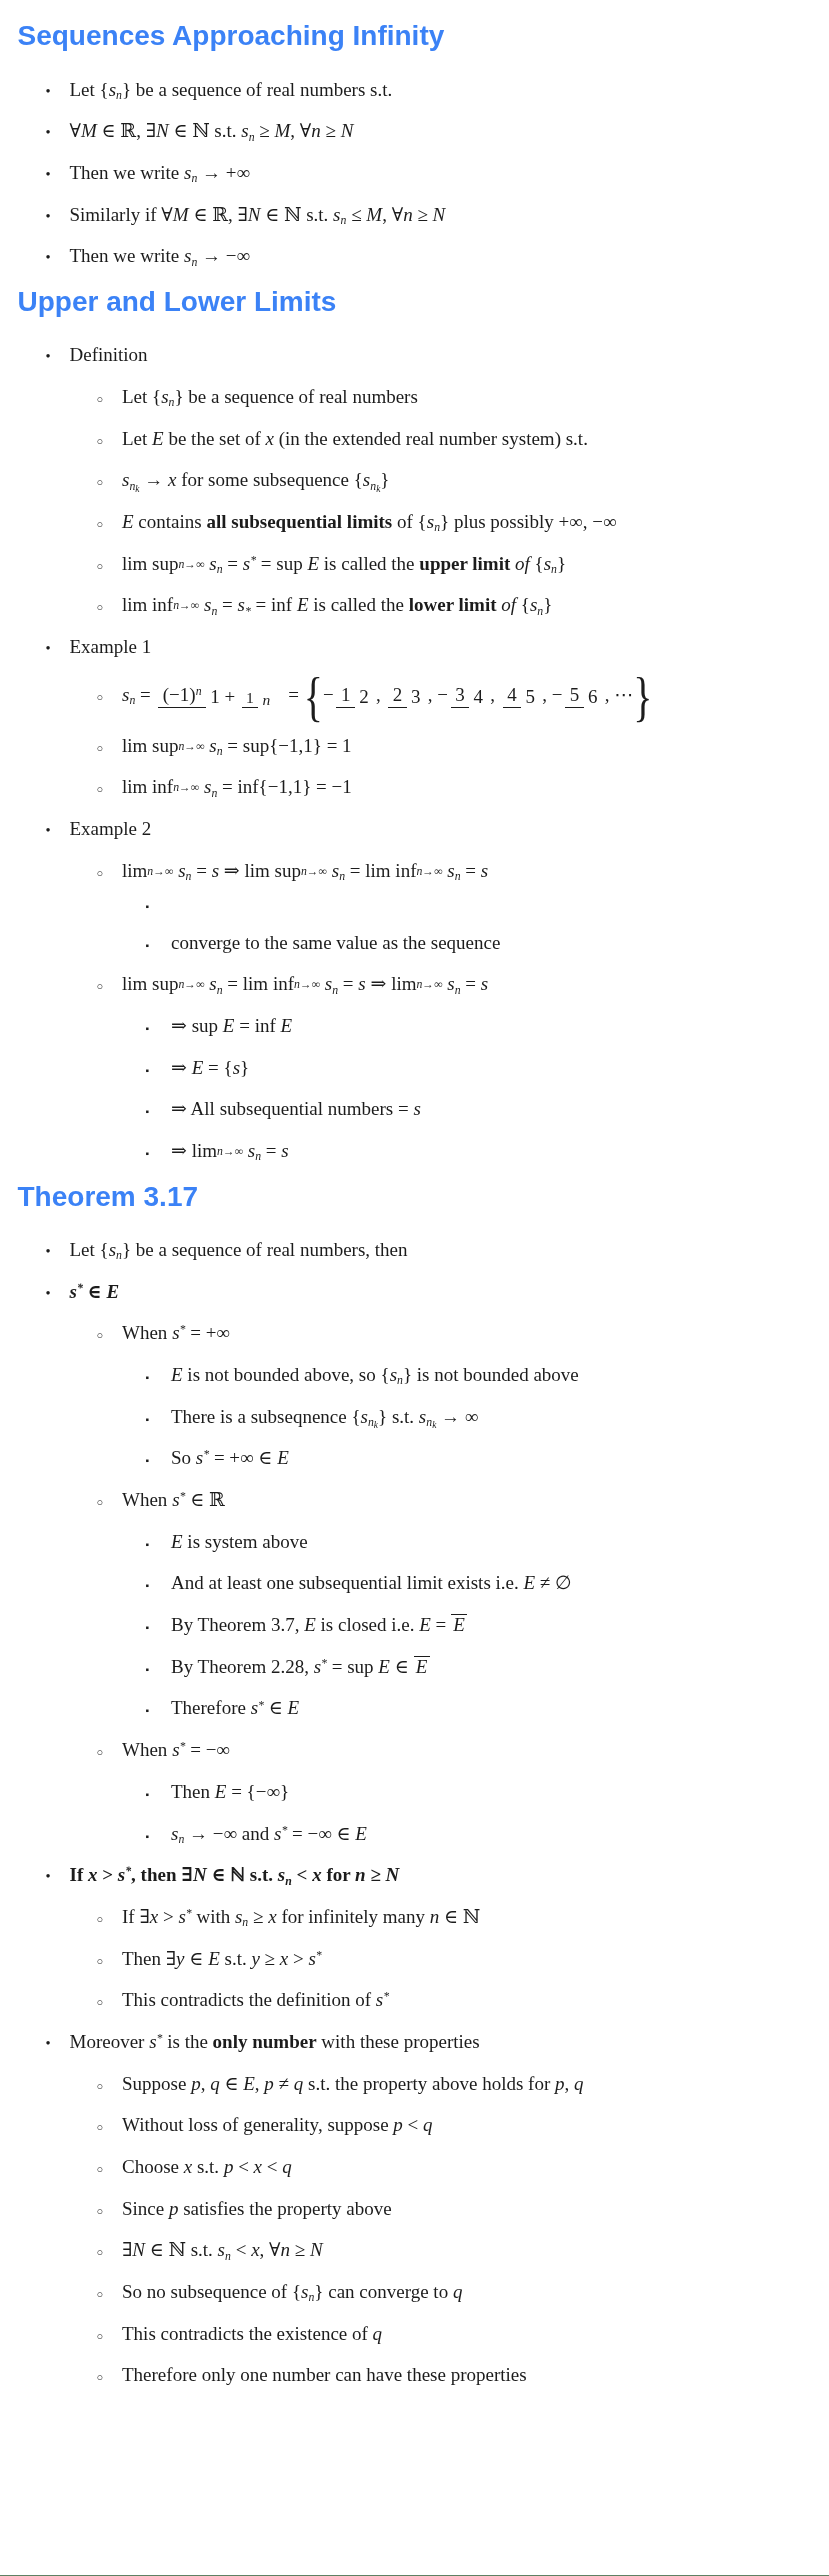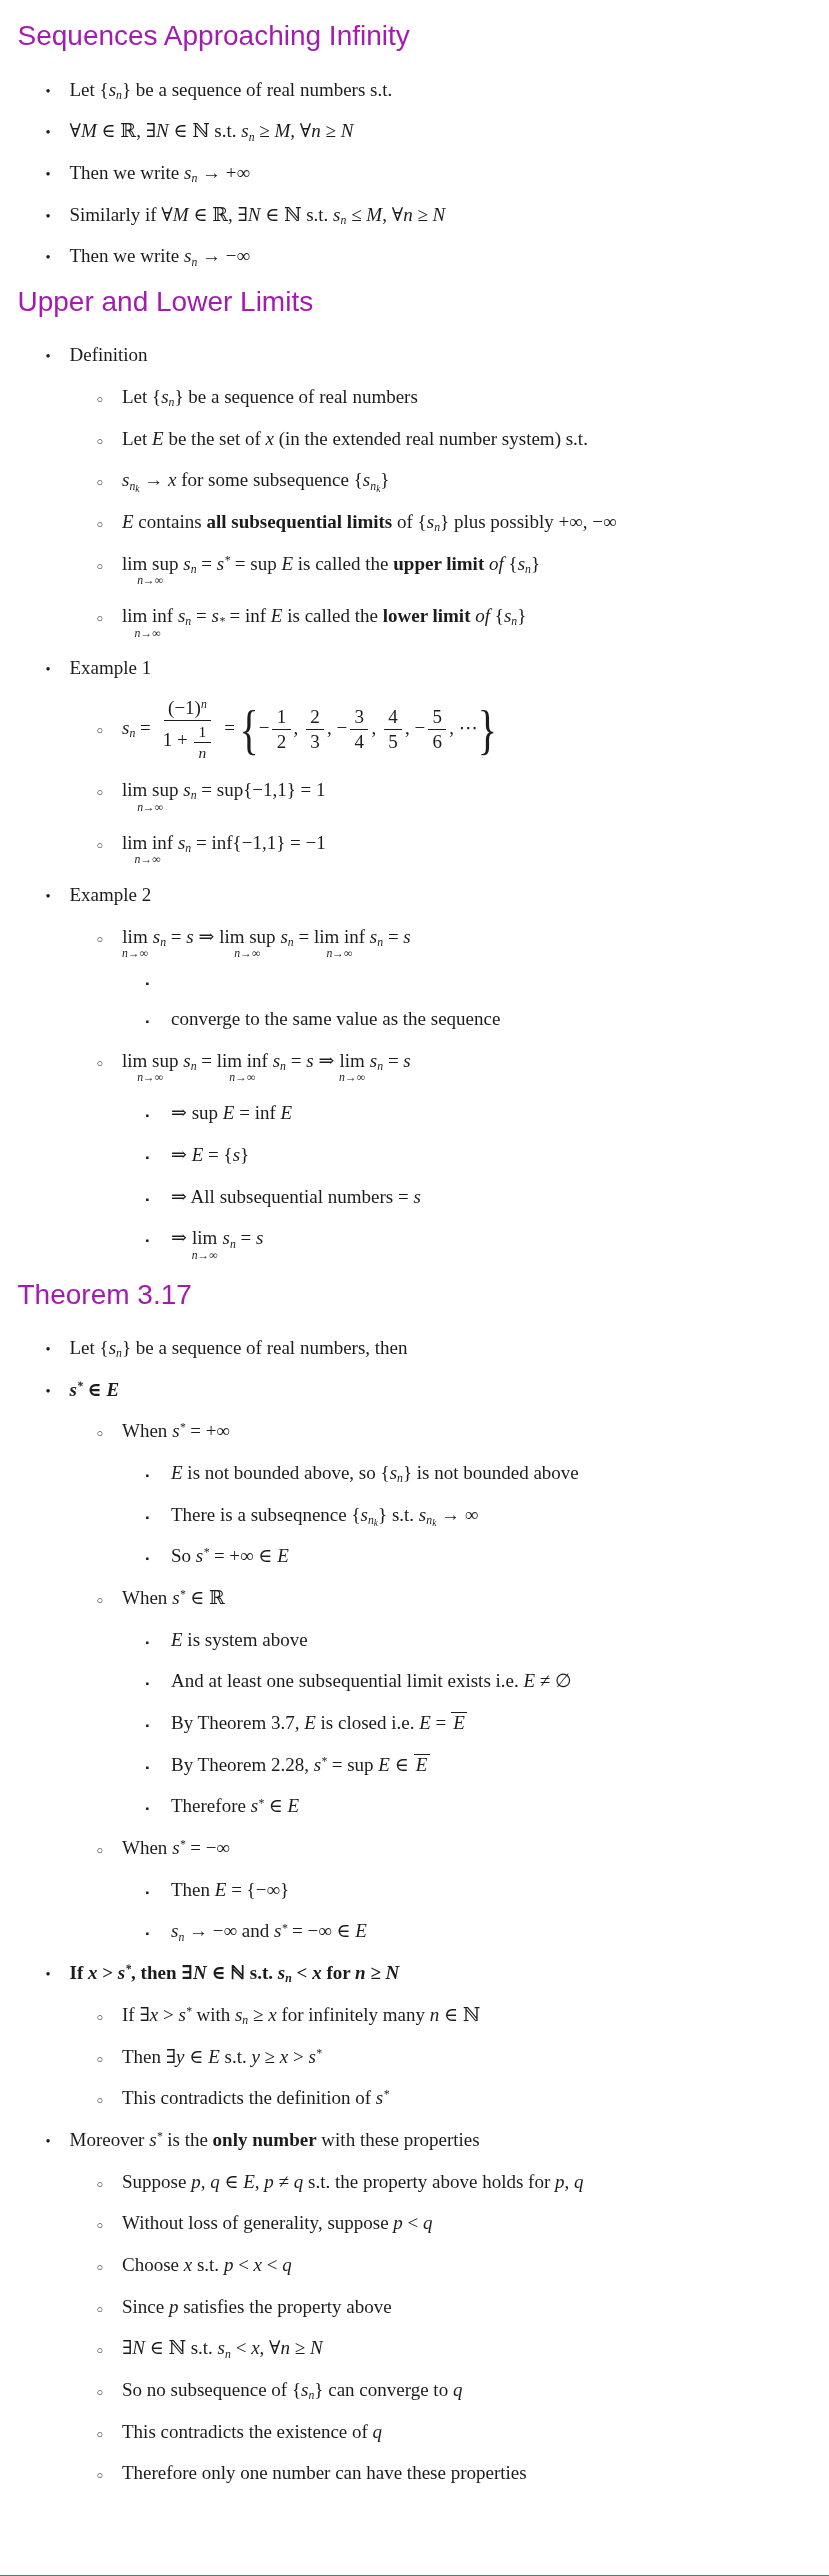--- a/index.html
+++ b/index.html
@@ -5,40 +5,40 @@
   html,body{margin:0;padding:0;background:#ffffff;}
   .page{
     width:830px;height:2576px;box-sizing:border-box;
     padding:16px 20.4px 0 17.5px;
     border-right:1.5px solid #5d8163;border-bottom:1.5px solid #5d8163;
     font-family:"Liberation Serif","DejaVu Serif",serif;
     color:#1c1c1c;font-size:19px;overflow:hidden;background:#ffffff;
   }
   h1{
     font-family:"Liberation Sans","DejaVu Sans",sans-serif;
-    font-weight:400;color:#a21caf;font-size:28px;line-height:1.15;
+    font-weight:700;color:#3b82f6;font-size:28px;line-height:1.15;
     margin:4.4px 0 25px 0;
   }
   .item{display:flex;align-items:baseline;margin-bottom:17px;line-height:1.3;}
   .item .bullet{flex:none;}
   .l1{margin-left:28px}  .l1 .bullet{width:24px;font-size:14.6px}
   .l2{margin-left:79px} .l2 .bullet{width:25.5px;font-size:11px}
   .l3{margin-left:128px} .l3 .bullet{width:25.5px;font-size:10.2px}
   .content{white-space:pre-wrap;}
   .rm{font-style:normal}
   .it{font-style:italic}
   .bd{font-weight:700}
   .bdit{font-weight:700;font-style:italic}
   sub,sup{line-height:0;font-size:0.62em;vertical-align:baseline;position:relative;}
   sub{top:0.28em} sup{top:-0.5em}
   sub sub{font-size:0.8em;top:0.25em}
-  .lim{display:inline-flex;flex-direction:column;align-items:center;vertical-align:baseline;justify-content:center;}
+  .lim{display:inline-flex;flex-direction:row;align-items:center;vertical-align:baseline;justify-content:center;}
   .lim .lt{line-height:1.1;font-style:normal}
   .lim .lb{font-size:0.62em;line-height:1;font-style:italic;margin-top:0.7px}
-  .frac{display:inline-flex;flex-direction:column;align-items:center;vertical-align:middle;margin:0 2.9px;text-align:center;}
+  .frac{display:inline-flex;flex-direction:row;align-items:center;vertical-align:middle;margin:0 2.9px;text-align:center;}
   .frac .fn{display:block;padding:0 4.4px 1.5px;border-bottom:1.5px solid #1c1c1c;line-height:1.1}
   .frac .fd{display:block;padding:1.5px 4.4px 0;line-height:1.1}
   .frac .frac{font-size:0.82em;margin:0 1.5px}
   .frac .frac .fn{border-bottom-width:1.1px}
   .ov{font-style:italic;display:inline-block;border-top:1.5px solid #1c1c1c;padding:0 2.2px;line-height:1.05;}
   .big{display:inline-block;font-size:2.1em;transform:scaleY(1.35);vertical-align:middle;line-height:1;font-weight:300;}
 </style>
 </head>
 <body>
 

